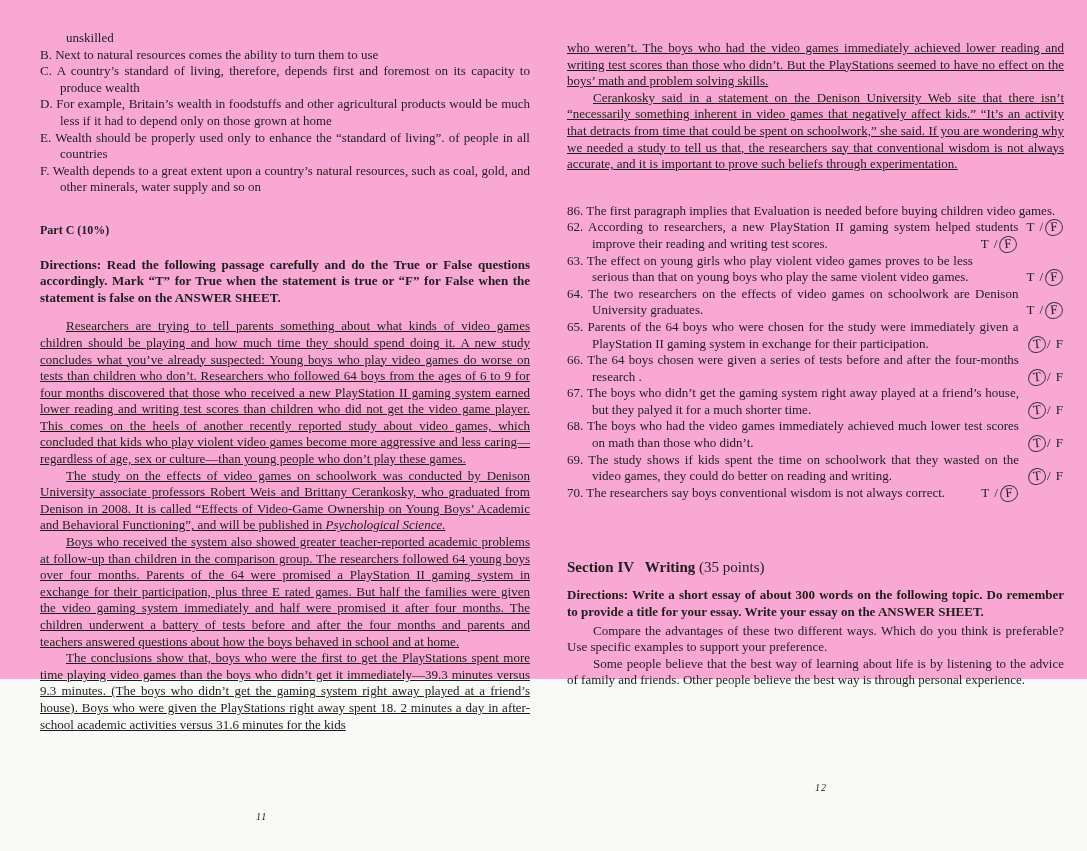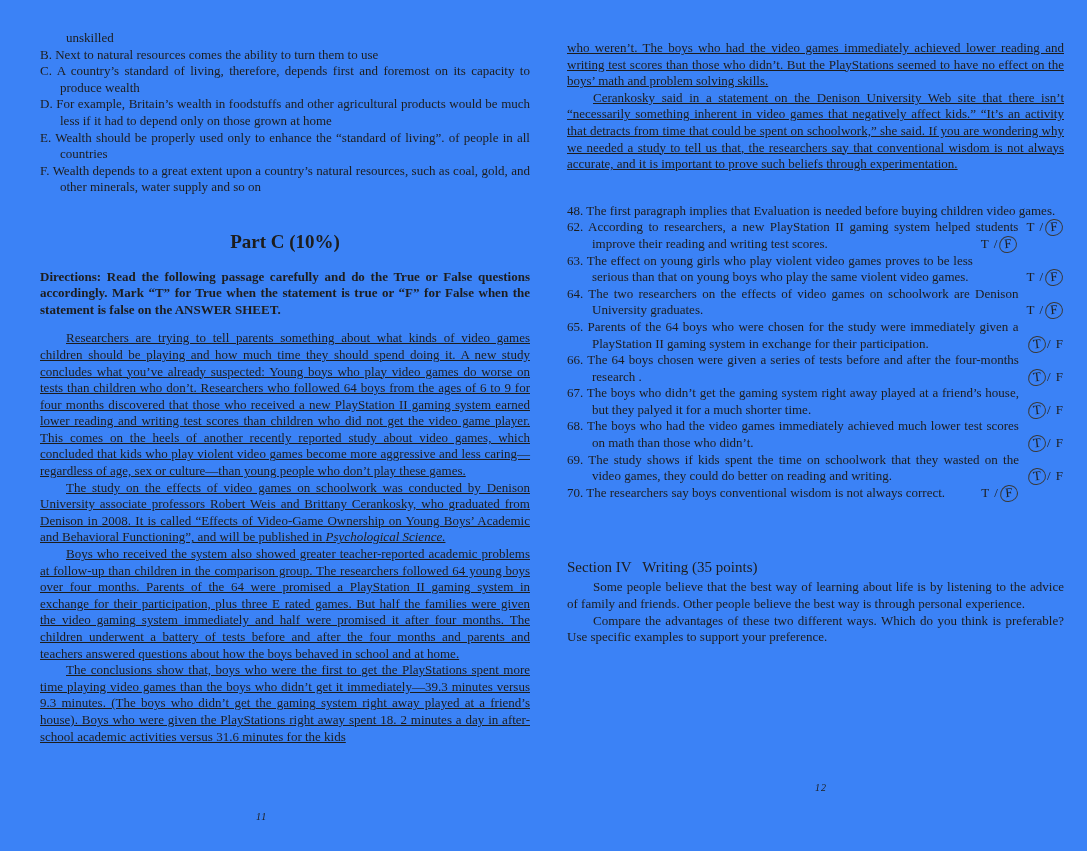--- a/index.html
+++ b/index.html
@@ -1,57 +1,57 @@
 <!DOCTYPE html>
 <html><head>
 <meta charset="utf-8">
 <style>
   html, body { margin:0; padding:0; }
   body {
     width:1087px; height:851px; overflow:hidden;
     background:#f9f9f7;
   }
   .spread {
-    position:relative; width:1087px; height:851px;
-    background:#3b82f6;
+    position:relative; width:1087px; height:679px;
+    background:#f9a8d4;
     font-family:"Liberation Serif", serif;
     font-size:13px; line-height:16.6px; color:#1d1d1d;
     filter: blur(0.33px);
   }
   .page { position:absolute; }
   .page-left  { left:40px;  top:30px; width:490px; height:800px; }
   .page-right { left:567px; top:40px; width:497px; height:800px; }
 
   .continuation { margin-left:26px; }
 
   .options { list-style:none; margin:0; padding:0; }
   .option { padding-left:20px; text-indent:-20px; text-align:justify; }
 
-  .part-heading { font-weight:bold; margin-top:38px; font-size:19px;text-align:center; }
+  .part-heading { font-weight:bold; margin-top:26px; font-size:12px; }
   .directions { font-weight:bold; text-align:justify; margin-top:18px; }
 
   .passage { margin-top:12px;text-decoration:underline; }
   .passage p { margin:0; text-align:justify; text-indent:26px; }
   .passage p.no-indent { text-indent:0; }
   .it { font-style:italic; }
 
   .questions { list-style:none; margin:30px 0 0 0; padding:0; }
   .question { padding-left:25px; text-indent:-25px; text-align:justify; }
   .q-answer { float:right; white-space:nowrap; text-indent:0; margin-left:8px; letter-spacing:1px; }
   .circled {
     display:inline-block; width:16px; height:15px; line-height:13.5px;
     text-align:center; letter-spacing:0;
     border:1.3px solid #3a3a3a;
     border-radius:52% 48% 56% 44% / 58% 50% 50% 42%;
     transform:rotate(-6deg);
     margin:0 1px;
   }
 
   .section-heading { margin-top:56px; font-size:15px; line-height:20px; }
-  .section-heading .bold { font-weight:normal; white-space:pre-wrap; }
+  .section-heading .bold { font-weight:bold; white-space:pre-wrap; }
   .writing-directions { font-weight:bold; text-align:justify; margin-top:10px; }
   .writing { margin-top:2px; }
   .writing p { margin:0; text-align:justify; text-indent:26px; }
 
   .page-num { position:absolute; font-style:italic; font-size:10px; letter-spacing:1px; }
   .page-num-left  { top:779px; left:216px; }
   .page-num-right { top:740px; left:248px; }
 </style>
 </head>
 <body>
@@ -77,35 +77,36 @@
       </div>
     <div class="page-num page-num-left">11</div>
   </div>
 
   <div class="page page-right">
     <div class="passage" id="passage-right" style="margin-top:0;">
         <p class="no-indent"><span>who weren’t. The boys who had the video games immediately achieved lower reading and writing test scores than those who didn’t. But the PlayStations seemed to have no effect on the boys’ math and problem solving skills.</span></p>
         <p><span>Cerankosky said in a statement on the Denison University Web site that there isn’t “necessarily something inherent in video games that negatively affect kids.” “It’s an activity that detracts from time that could be spent on schoolwork,” she said. If you are wondering why we needed a study to tell us that, the researchers say that conventional wisdom is not always accurate, and it is important to prove such beliefs through experimentation.</span></p>
       </div>
     <ol class="questions" id="questions-list">
-        <li class="question"><span>48. </span><span>The first paragraph implies that Evaluation is needed before buying children video games.</span><span class="q-answer">T /<span class="circled">F</span></span></li>
+        <li class="question"><span>86. </span><span>The first paragraph implies that Evaluation is needed before buying children video games.</span><span class="q-answer">T /<span class="circled">F</span></span></li>
         <li class="question"><span>62. </span><span>According to researchers, a new PlayStation II gaming system helped students improve their reading and writing test scores.</span><span class="q-answer">T /<span class="circled">F</span></span></li>
         <li class="question"><span>63. </span><span>The effect on young girls who play violent video games proves to be less serious than that on young boys who play the same violent video games.</span><span class="q-answer">T /<span class="circled">F</span></span></li>
         <li class="question"><span>64. </span><span>The two researchers on the effects of video games on schoolwork are Denison University graduates.</span><span class="q-answer">T /<span class="circled">F</span></span></li>
         <li class="question"><span>65. </span><span>Parents of the 64 boys who were chosen for the study were immediately given a PlayStation II gaming system in exchange for their participation.</span><span class="q-answer"><span class="circled">T</span>/ F</span></li>
         <li class="question"><span>66. </span><span>The 64 boys chosen were given a series of tests before and after the four-months research .</span><span class="q-answer"><span class="circled">T</span>/ F</span></li>
         <li class="question"><span>67. </span><span>The boys who didn’t get the gaming system right away played at a friend’s house, but they palyed it for a much shorter time.</span><span class="q-answer"><span class="circled">T</span>/ F</span></li>
         <li class="question"><span>68. </span><span>The boys who had the video games immediately achieved much lower test scores on math than those who didn’t.</span><span class="q-answer"><span class="circled">T</span>/ F</span></li>
         <li class="question"><span>69. </span><span>The study shows if kids spent the time on schoolwork that they wasted on the video games, they could do better on reading and writing.</span><span class="q-answer"><span class="circled">T</span>/ F</span></li>
         <li class="question"><span>70. </span><span>The researchers say boys conventional wisdom is not always correct.</span><span class="q-answer">T /<span class="circled">F</span></span></li>
       </ol>
     <div class="section-heading">
       <span class="bold">Section IV   Writing</span>
       <span>(35 points)</span>
     </div>
+    <div class="writing-directions">Directions: Write a short essay of about 300 words on the following topic. Do remember to provide a title for your essay. Write your essay on the ANSWER SHEET.</div>
     <div class="writing" id="writing-paragraphs">
+        <p><span>Compare the advantages of these two different ways. Which do you think is preferable? Use specific examples to support your preference.</span></p>
         <p><span>Some people believe that the best way of learning about life is by listening to the advice of family and friends. Other people believe the best way is through personal experience.</span></p>
-        <p><span>Compare the advantages of these two different ways. Which do you think is preferable? Use specific examples to support your preference.</span></p>
       </div>
     <div class="page-num page-num-right">12</div>
   </div>
 
 </div>
 
 </body></html>

